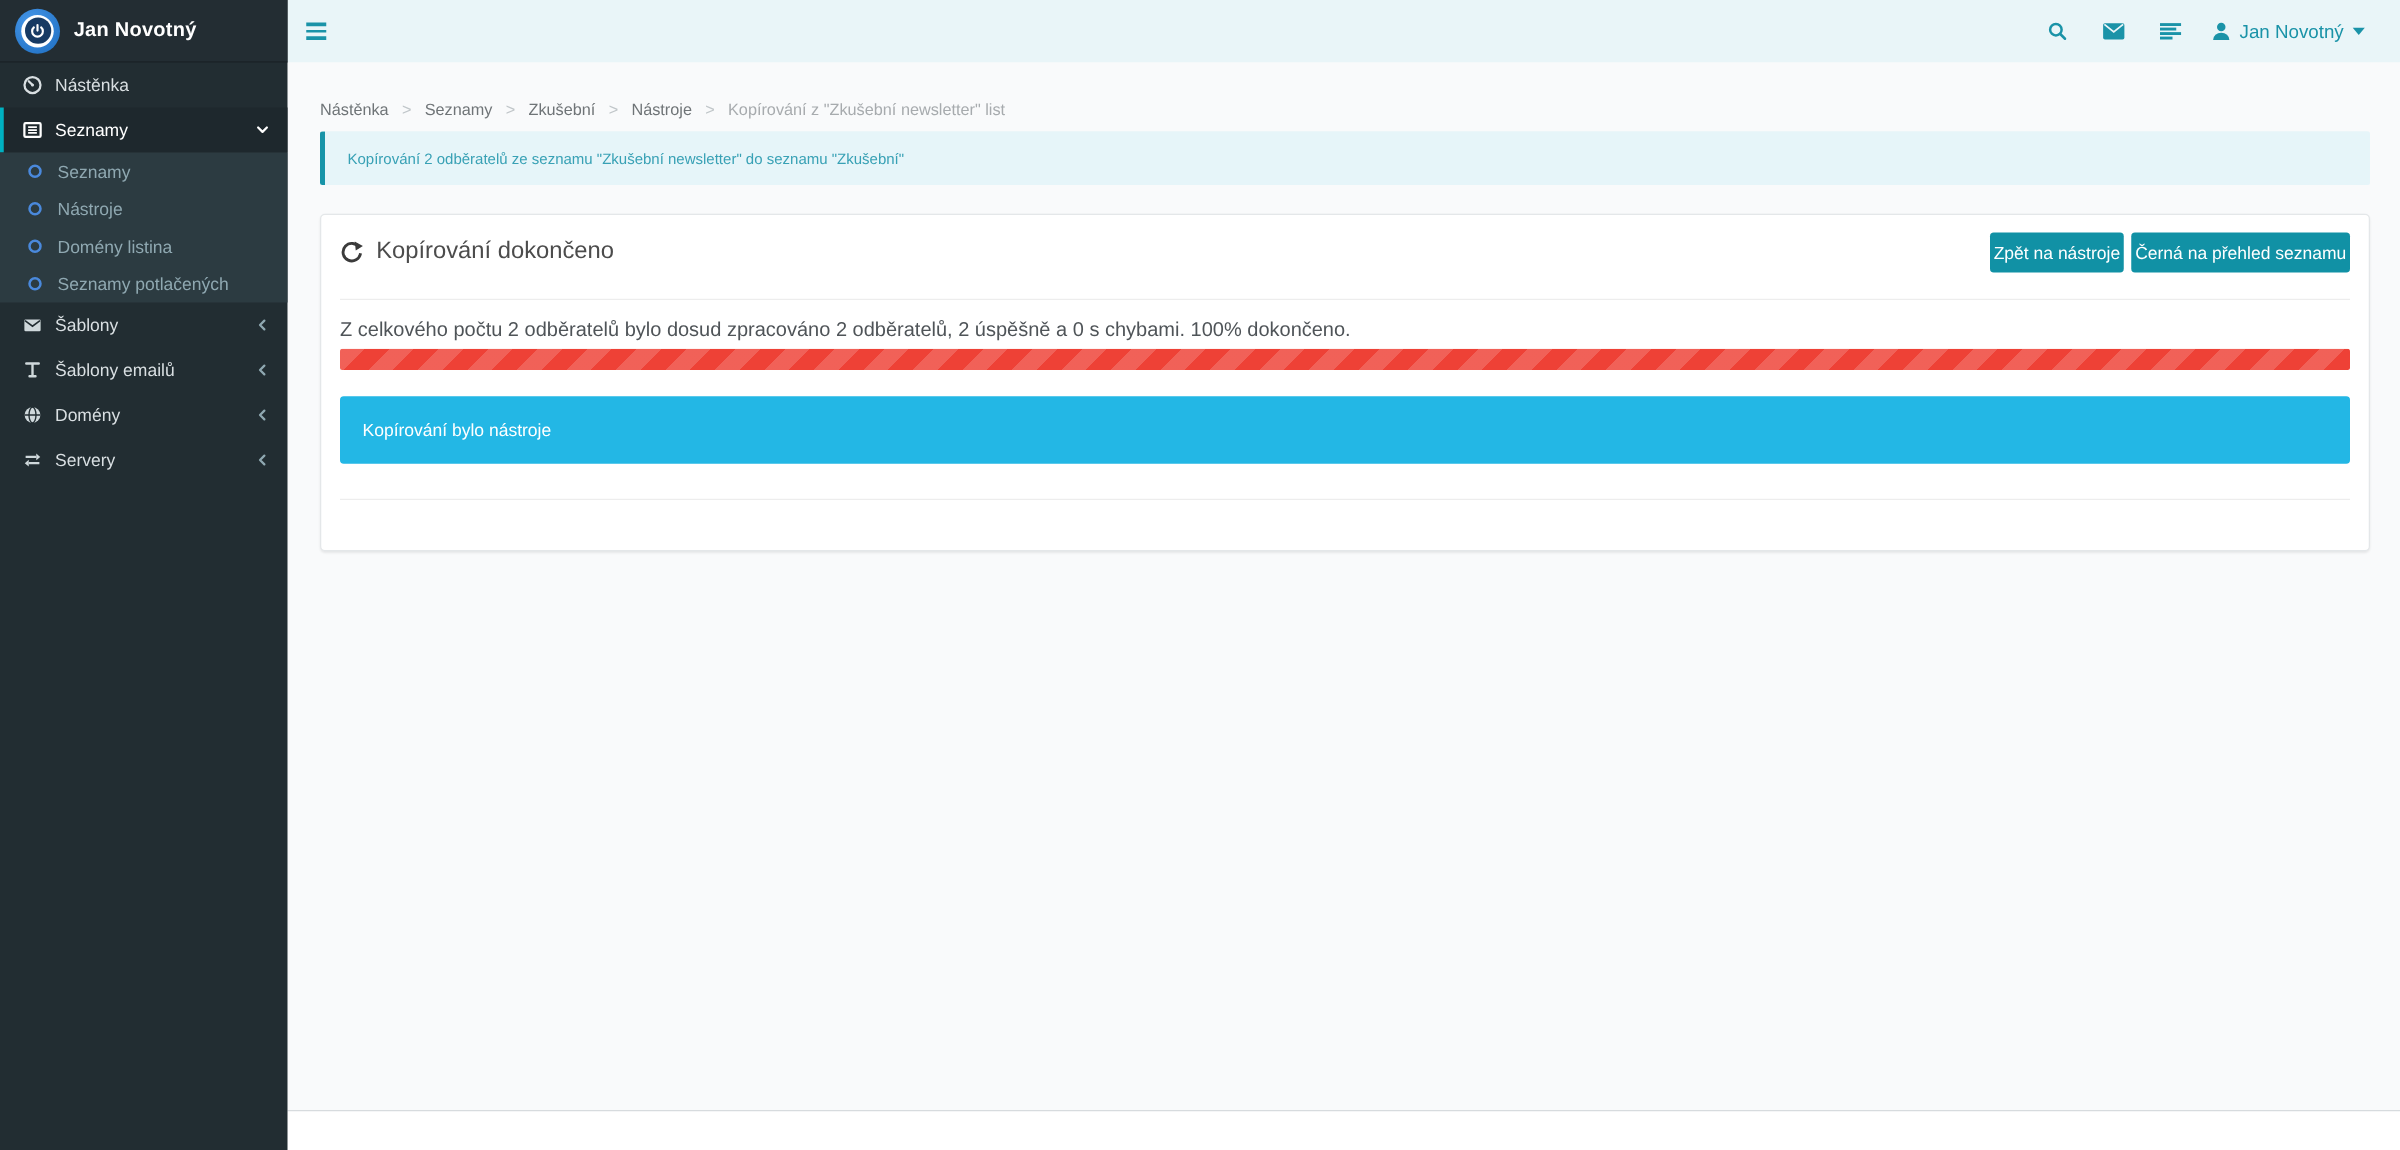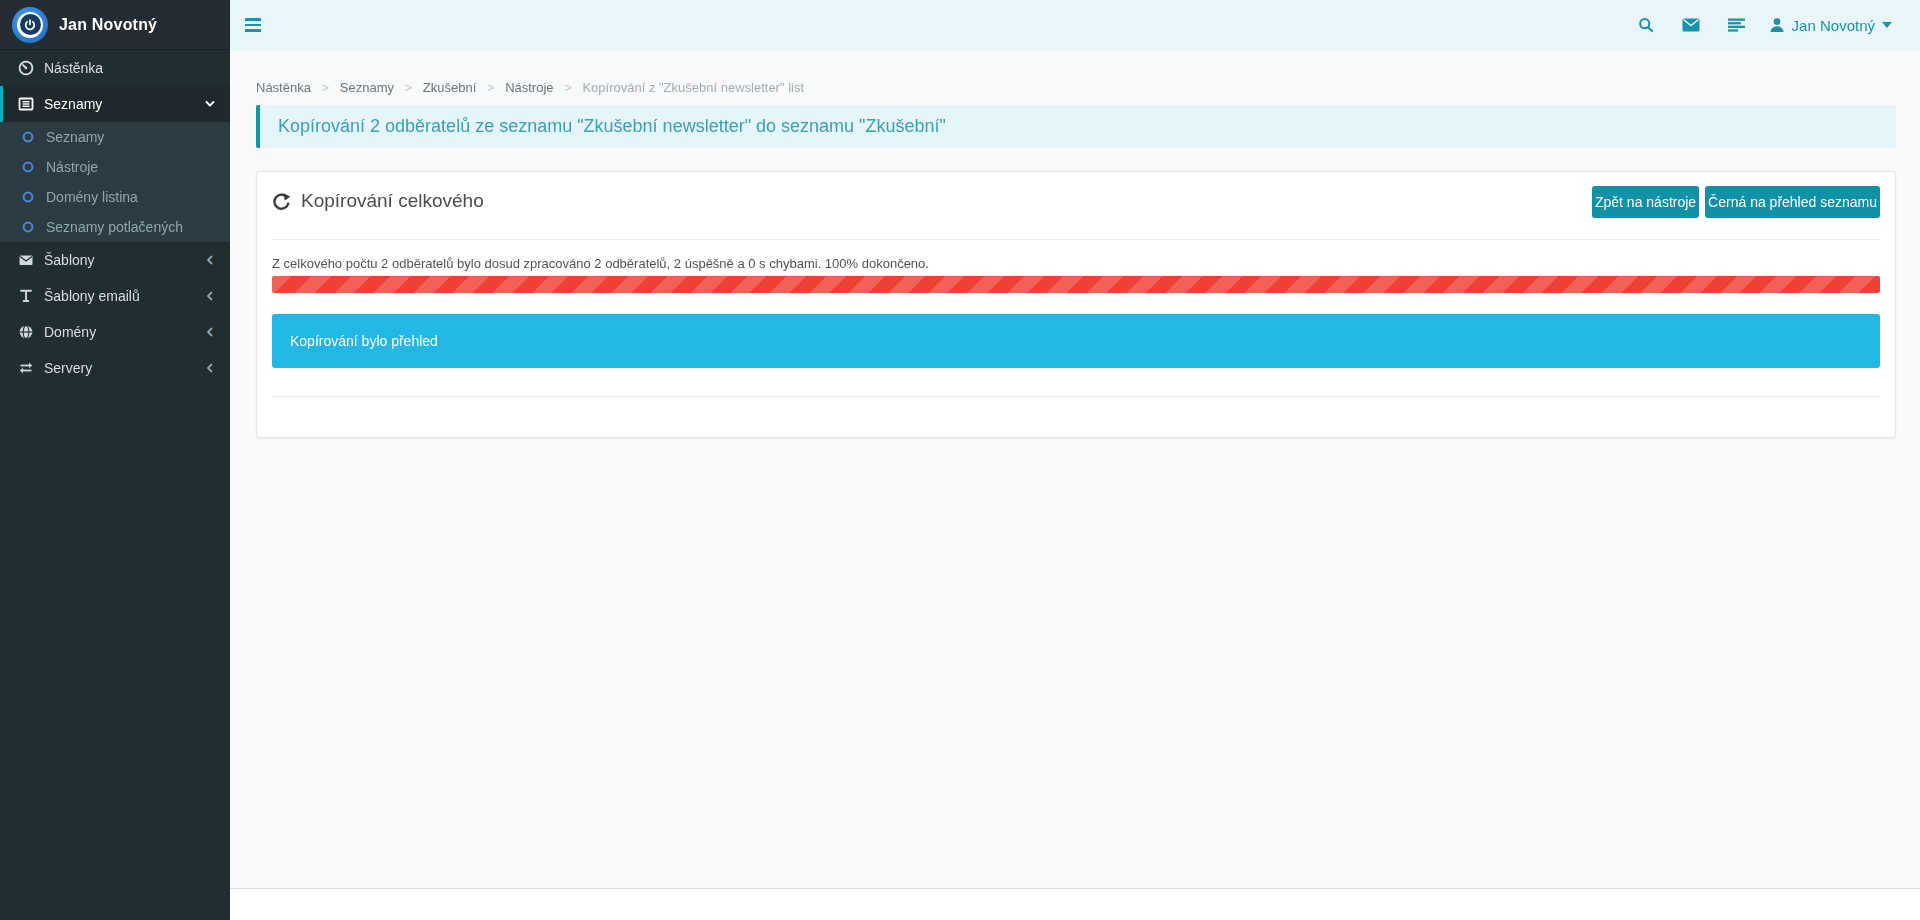--- a/index.html
+++ b/index.html
@@ -47,35 +47,35 @@
   
   .content { position:absolute; left:230px; top:50px; width:1690px; height:838px;
     background:#f9fafb; padding:0 24px 0 26px; }
   .breadcrumb { margin-top:30px; font-size:13px; color:#72777a; }
   .breadcrumb .bc-link { color:#6f7477; cursor:pointer; }
   .breadcrumb .sep { color:#c0c6c9; margin:0 7px; }
   .breadcrumb .bc-current { color:#a7abae; }
 
   .alert-info { margin-top:10px; min-height:43px; background:#e6f5f9;
     border-left:4px solid #1794a8; border-radius:2px; display:flex;
-    align-items:center; padding:0 18px; color:#38a1b5; font-size:18px; }
+    align-items:center; padding:0 18px; color:#38a1b5; font-size:12px; }
 
   .panel { margin-top:23px; background:#ffffff; border:1px solid #e4e7e9;
     border-radius:4px; box-shadow:0 1px 2px rgba(0,0,0,.08);
     padding:14px 15px 0 15px; }
   .panel-head { display:flex; align-items:flex-start; }
   .panel-title { display:flex; align-items:center; gap:10px; font-size:19px;
     color:#4c4c4c; font-weight:500; margin-top:4px; }
   .panel-buttons { margin-left:auto; display:flex; gap:6px; }
   .btn-teal { background:#1191a5; color:#fff; border:none; border-radius:3px;
     font-size:14px; padding:8px 3px; cursor:pointer;
     font-family:"Liberation Sans", sans-serif; }
   .hr { border:none; border-top:1px solid #ededed; margin-top:21px; }
 
-  .progress-label { margin-top:16px; font-size:13px; color:#4f5458; }
+  .progress-label { margin-top:16px; font-size:16px; color:#4f5458; }
   .progress-track { margin-top:5px; height:17px; background:#f5f5f5;
     border-radius:2px; overflow:hidden; }
   .progress-fill { height:100%; background:#ee4136;
     background-image:repeating-linear-gradient(135deg,
       rgba(255,255,255,.17) 0 14px, transparent 14px 28px); }
 
   .alert-success { margin-top:21px; height:54px; background:#23b7e5;
     border-radius:3px; display:flex; align-items:center; padding:0 18px;
     color:#ffffff; font-size:14px; }
 
@@ -302,38 +302,38 @@
 
   <section class="panel">
     <div class="panel-head">
       <h1 class="panel-title">
         <span>
           <svg width="19" height="19" viewBox="0 0 19 19">
             <path d="M15.5 6.2 A7 7 0 1 0 16.4 10.6" fill="none" stroke="#3b3b3b" stroke-width="2.3"></path>
             <polygon points="11.8,1.2 18.3,4.8 12.6,8.4" fill="#3b3b3b"></polygon>
           </svg>
         </span>
-        <span>Kopírování celkového</span>
+        <span>Kopírování dokončeno</span>
       </h1>
       <div class="panel-buttons">
         <button class="btn-teal">Zpět na nástroje</button>
         <button class="btn-teal">Černá na přehled seznamu</button>
       </div>
     </div>
 
     <hr class="hr">
 
     <p class="progress-label">Z celkového počtu 2 odběratelů bylo dosud zpracováno 2 odběratelů, 2 úspěšně a 0 s chybami. 100% dokončeno.</p>
 
     <div class="progress-track">
       <div class="progress-fill" style="width: 100%;"></div>
     </div>
 
     <div class="alert-success">
-      <span>Kopírování bylo přehled</span>
+      <span>Kopírování bylo nástroje</span>
     </div>
 
     <hr class="hr" style="margin-top:28px;">
     <div class="panel-footer-space"></div>
   </section>
 </main>
 
 <footer class="page-footer"></footer>
 
 </body></html>

